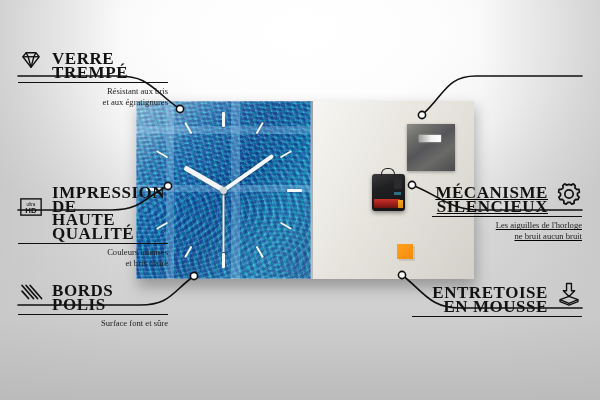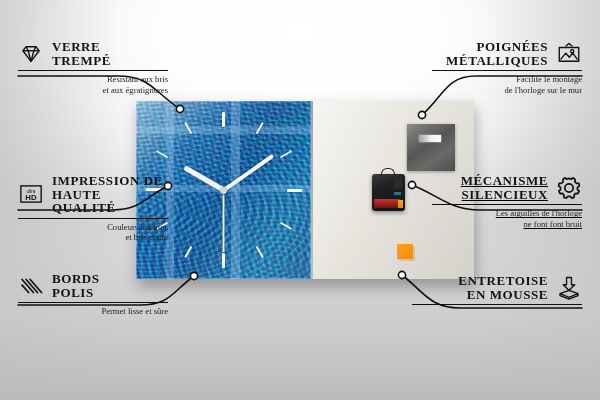--- a/index.html
+++ b/index.html
@@ -173,23 +173,23 @@
   .seam {
     position:absolute; left:175px; top:0; width:2px; height:178px;
     background:linear-gradient(to bottom, rgba(0,0,0,.35), rgba(0,0,0,.18));
   }
 
   
   .callout { position:absolute; }
   .co-head { display:flex; align-items:center; gap:8px; }
   .co-title {
     font-family:"Liberation Serif", serif;
-    font-weight:700; font-size:13px; line-height:13.5px;
+    font-weight:700; font-size:17px; line-height:13.5px;
     letter-spacing:.55px; color:#121212;
-    text-transform:uppercase; white-space:pre-line;
+    text-transform:uppercase; white-space:pre-line;margin-top:12px;
   }
   .co-rule { height:1.4px; background:#101010; margin-top:3px; }
   .co-sub {
     font-family:"Liberation Serif", serif;
     font-size:8.6px; line-height:10.6px; color:#1d1d1d;
     margin-top:3px; white-space:pre-line;
   }
   .co-left .co-head { justify-content:flex-start; }
   .co-left .co-sub { text-align:right; }
   .co-right .co-head { justify-content:flex-end; }
@@ -344,60 +344,43 @@
           <path d="M5 8 L19 24"></path>
           <path d="M10 8 L24 24"></path>
           <path d="M15 8 L29 24"></path>
           <path d="M5 15 L13 24"></path>
         </g>
       </svg>
       <div class="co-title">BORDS
 POLIS</div>
     </div>
     <div class="co-rule" style="width:150px;"></div>
-    <div class="co-sub">Permet lisse et sûre</div>
-  </div>
-
-  <div class="callout co-right" style="left:432px; top:40px; width:150px;">
-    <div class="co-head">
-      <div class="co-title">POIGNÉES
-MÉTALLIQUES</div>
-      <svg class="ico" viewBox="0 0 32 32">
-        <g fill="none" stroke="#111" stroke-width="1.7" stroke-linejoin="round">
-          <path d="M12 6.5 L16 3 L20 6.5"></path>
-          <rect x="4" y="8" width="24" height="17"></rect>
-          <path d="M5.5 23 L12 15 L16.5 20 L20.5 14.5 L26.5 23"></path>
-          <circle cx="20" cy="12.5" r="1.9"></circle>
-        </g>
-      </svg>
-    </div>
-    <div class="co-rule" style="width:150px;"></div>
-    <div class="co-sub">Facilite le montage
-de l'horloge sur le mur</div>
-  </div>
+    <div class="co-sub">Surface font et sûre</div>
+  </div>
+
 
   <div class="callout co-right" style="left:432px; top:174px; width:150px;text-decoration:underline;">
     <div class="co-head">
       <div class="co-title">MÉCANISME
 SILENCIEUX</div>
       <svg class="ico" viewBox="0 0 32 32">
         <g fill="none" stroke="#111" stroke-width="2.1" stroke-linejoin="round">
           <path d="M16 4.2 L19.1 5.0 L21.3 3.4 L23.6 5.6 L23.2 8.4 L25.4 10.4 L28.2 10.4
                    L28.8 13.6 L26.4 15.2 L26.4 18.0 L28.5 19.9 L27.0 22.8 L24.2 22.6
                    L22.2 24.7 L22.3 27.5 L19.2 28.4 L17.4 26.2 L14.6 26.2 L12.8 28.4
                    L9.7 27.5 L9.8 24.7 L7.8 22.6 L5.0 22.8 L3.5 19.9 L5.6 18.0
                    L5.6 15.2 L3.2 13.6 L3.8 10.4 L6.6 10.4 L8.8 8.4 L8.4 5.6
                    L10.7 3.4 L12.9 5.0 Z"></path>
           <circle cx="16" cy="16" r="5.1"></circle>
         </g>
       </svg>
     </div>
     <div class="co-rule" style="width:150px;"></div>
     <div class="co-sub">Les aiguilles de l'horloge
-ne font font bruit</div>
+ne bruit aucun bruit</div>
   </div>
 
   <div class="callout co-right" style="left:412px; top:274px; width:170px;">
     <div class="co-head">
       <div class="co-title">ENTRETOISE
 EN MOUSSE</div>
       <svg class="ico" viewBox="0 0 32 32">
         <g fill="none" stroke="#111" stroke-width="1.7" stroke-linejoin="round">
           <path d="M13 3 L19 3 L19 12 L23 12 L16 19 L9 12 L13 12 Z"></path>
           <path d="M16 19 L27 23 L16 27.5 L5 23 Z"></path>

